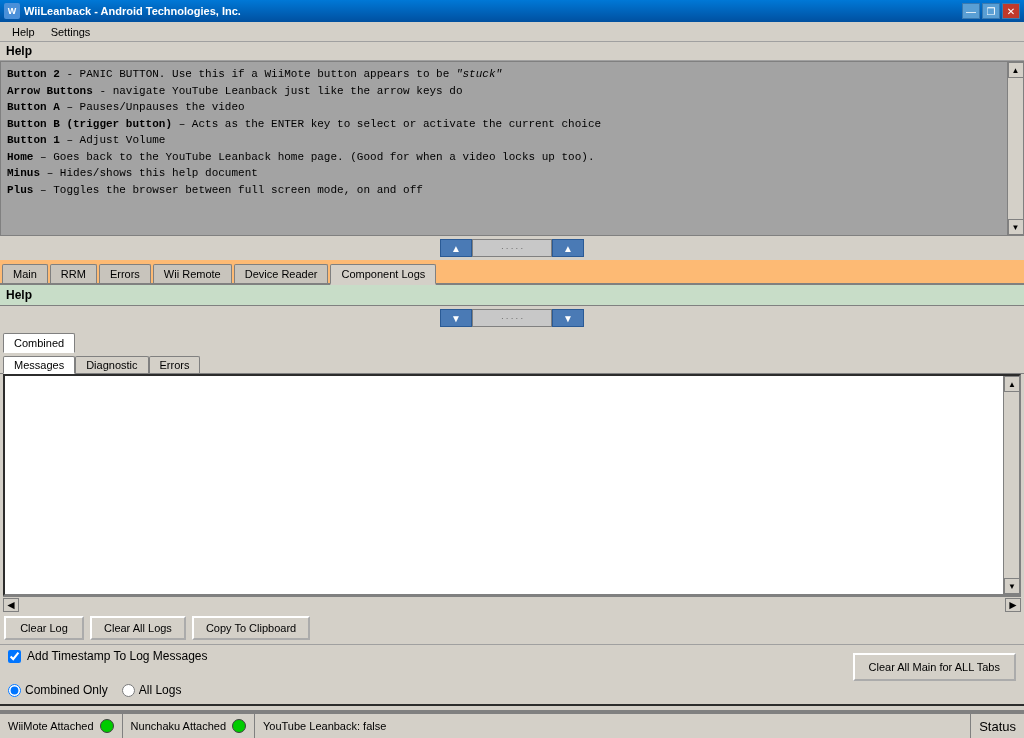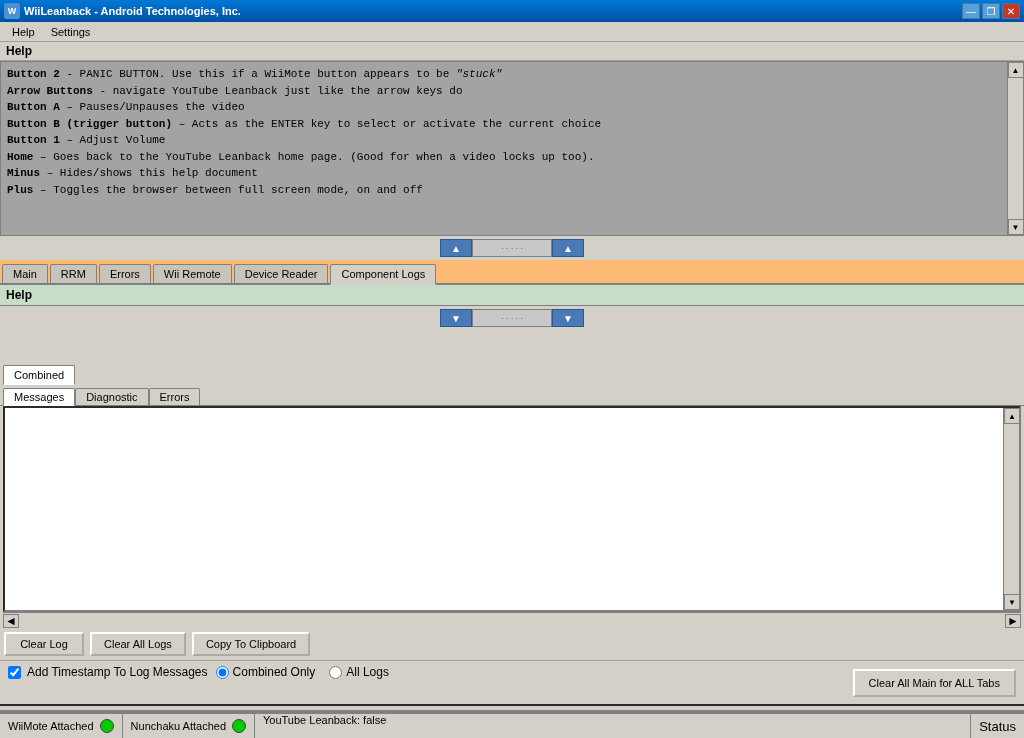--- a/index.html
+++ b/index.html
@@ -210,21 +210,20 @@
       justify-content: center;
       align-items: center;
       padding: 3px;
       background: #d4d0c8;
       gap: 0;
     }
 
     
     #combined-tab-area {
       padding: 3px 3px 0;
-      margin-top: 32px;
     }
     .sub-tab {
       padding: 3px 10px;
       background: #c8c4bc;
       border: 1px solid #808080;
       border-bottom: none;
       cursor: pointer;
       font-size: 11px;
       border-radius: 2px 2px 0 0;
       display: inline-block;
@@ -276,21 +275,22 @@
     
     #options-row {
       display: flex;
       padding: 4px 8px;
       gap: 20px;
       align-items: flex-start;
       border-top: 1px solid #a0a0a0;
     }
     #options-left {
       display: flex;
-      gap: 8px;
+      flex-direction: column;
+      gap: 20px;
     }
     .checkbox-row {
       display: flex;
       align-items: center;
       gap: 6px;
     }
     .radio-row {
       display: flex;
       align-items: center;
       gap: 14px;
@@ -341,20 +341,21 @@
     }
     .status-dot {
       width: 14px;
       height: 14px;
       border-radius: 50%;
       border: 1px solid #404040;
     }
     .dot-green { background: #00cc00; }
     .status-text-section {
       display: flex;
+      align-items: center;
       padding: 0 8px;
       height: 100%;
       font-size: 11px;
       border-right: 1px solid #808080;
       flex: 1;
     }
     .status-last {
       padding: 0 8px;
       font-size: 13px;
     }

